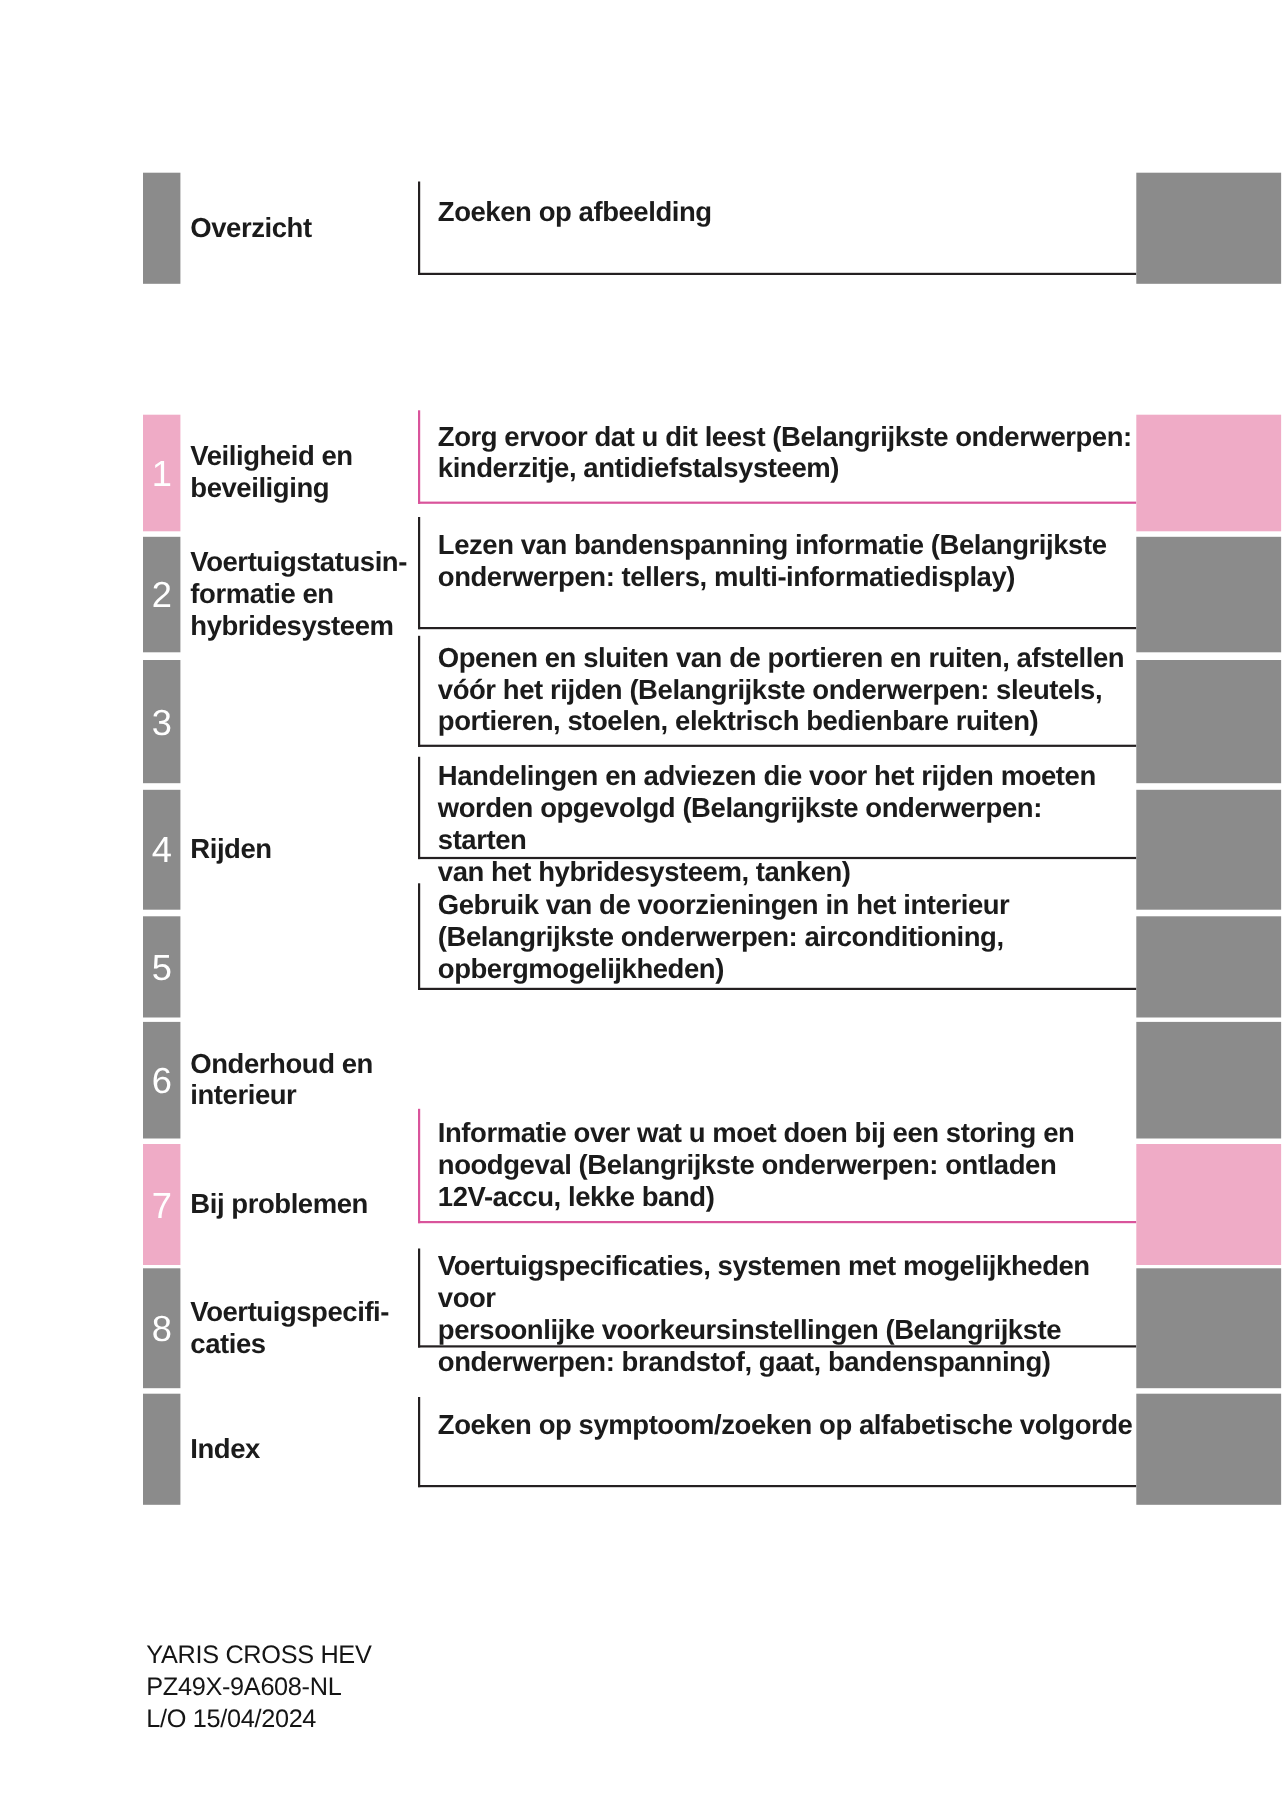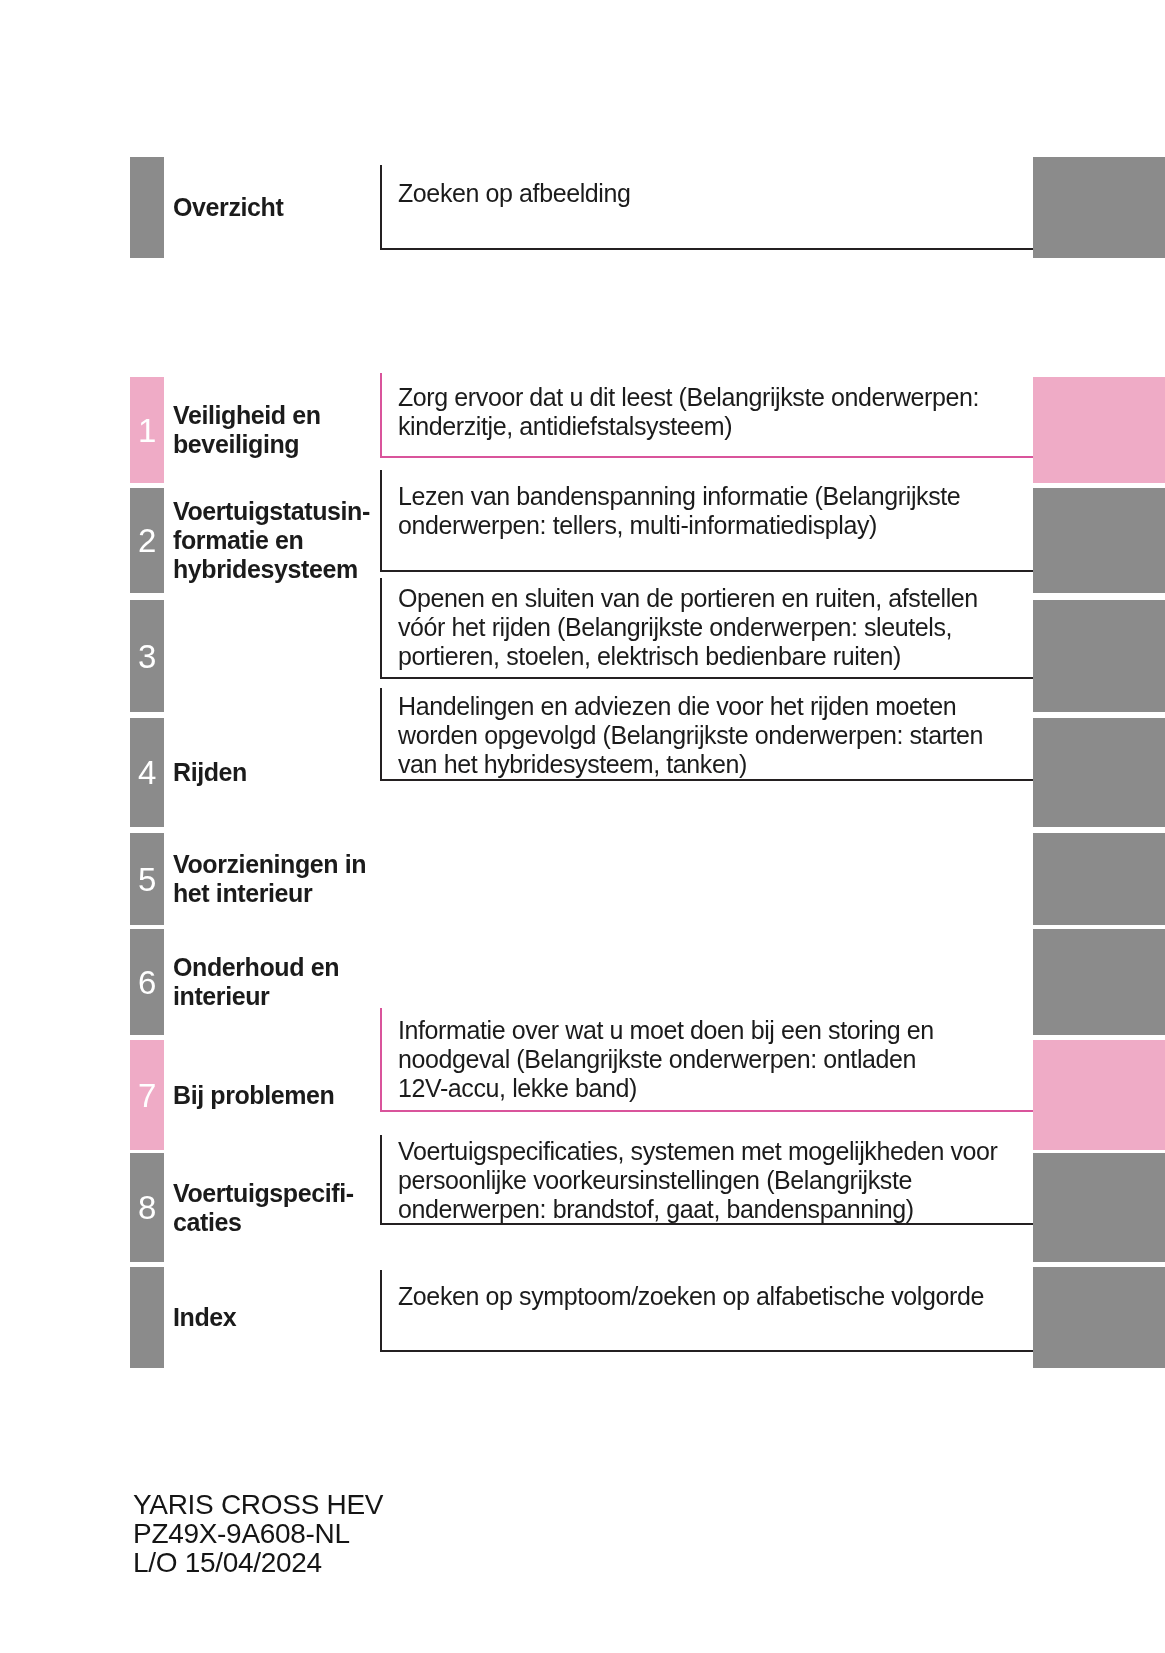--- a/index.html
+++ b/index.html
@@ -35,20 +35,21 @@
     letter-spacing: -0.4px; color: #1b1b1b;
     white-space: pre-line;
   }
   .descbox {
     position: absolute; left: 380px; width: 653px;
     top: var(--bt); height: var(--bh);
     border-left: 2px solid var(--linecolor);
     border-bottom: 2px solid var(--linecolor);
     box-sizing: border-box;
     padding: var(--bp, 8px) 0 0 16px;
+    font-weight: bold;
   }
   .desc {
     font-size: 25px; line-height: 29px; letter-spacing: -0.4px;
     color: #1b1b1b; white-space: pre-line;
   }
   .tab-right {
     position: absolute; left: 1033px; width: 132px;
     top: var(--tt); height: var(--th);
     background: var(--tabcolor);
   }
@@ -59,21 +60,21 @@
   .sec3 { --tt: 600px;  --th: 112px; --bt: 578px;  --bh: 101px; --bp: 6px;  }
   .sec4 { --tt: 718px;  --th: 109px; --bt: 688px;  --bh: 93px;  --bp: 4px;  }
   .sec5 { --tt: 833px;  --th: 92px;  --bt: 803px;  --bh: 97px;  --bp: 6px;  }
   .sec6 { --tt: 929px;  --th: 106px; --bt: 905px;  --bh: 97px;  --bp: 6px;  }
   .sec7 { --tt: 1040px; --th: 110px; --bt: 1008px; --bh: 104px; --bp: 8px;  }
   .sec8 { --tt: 1153px; --th: 109px; --bt: 1135px; --bh: 90px;  --bp: 2px;  }
   .sec9 { --tt: 1267px; --th: 101px; --bt: 1270px; --bh: 82px;  --bp: 12px; }
 
   .footer {
     position: absolute; left: 133px; top: 1490px;
-    font-size: 28px; line-height: 29px; letter-spacing: -0.3px;
+    font-size: 23px; line-height: 29px; letter-spacing: -0.3px;
     color: #151515; white-space: pre-line;
   }
 </style>
 </head>
 <body>
 
 <div class="page">
 
   <div class="section sec0" data-theme="gray">
     <div class="tab-left">
@@ -135,22 +136,25 @@
 worden opgevolgd (Belangrijkste onderwerpen: starten
 van het hybridesysteem, tanken)</div>
       </div>
     <div class="tab-right"></div>
   </div>
 
   <div class="section sec5" data-theme="gray">
     <div class="tab-left">
         <span class="tab-num">5</span>
       </div>
-    <div class="chapter-label">Voorzieningen in
-het interieur</div>
+    <div class="descbox">
+        <div class="desc">Gebruik van de voorzieningen in het interieur
+(Belangrijkste onderwerpen: airconditioning,
+opbergmogelijkheden)</div>
+      </div>
     <div class="tab-right"></div>
   </div>
 
   <div class="section sec6" data-theme="gray">
     <div class="tab-left">
         <span class="tab-num">6</span>
       </div>
     <div class="chapter-label">Onderhoud en
 interieur</div>
     <div class="tab-right"></div>

